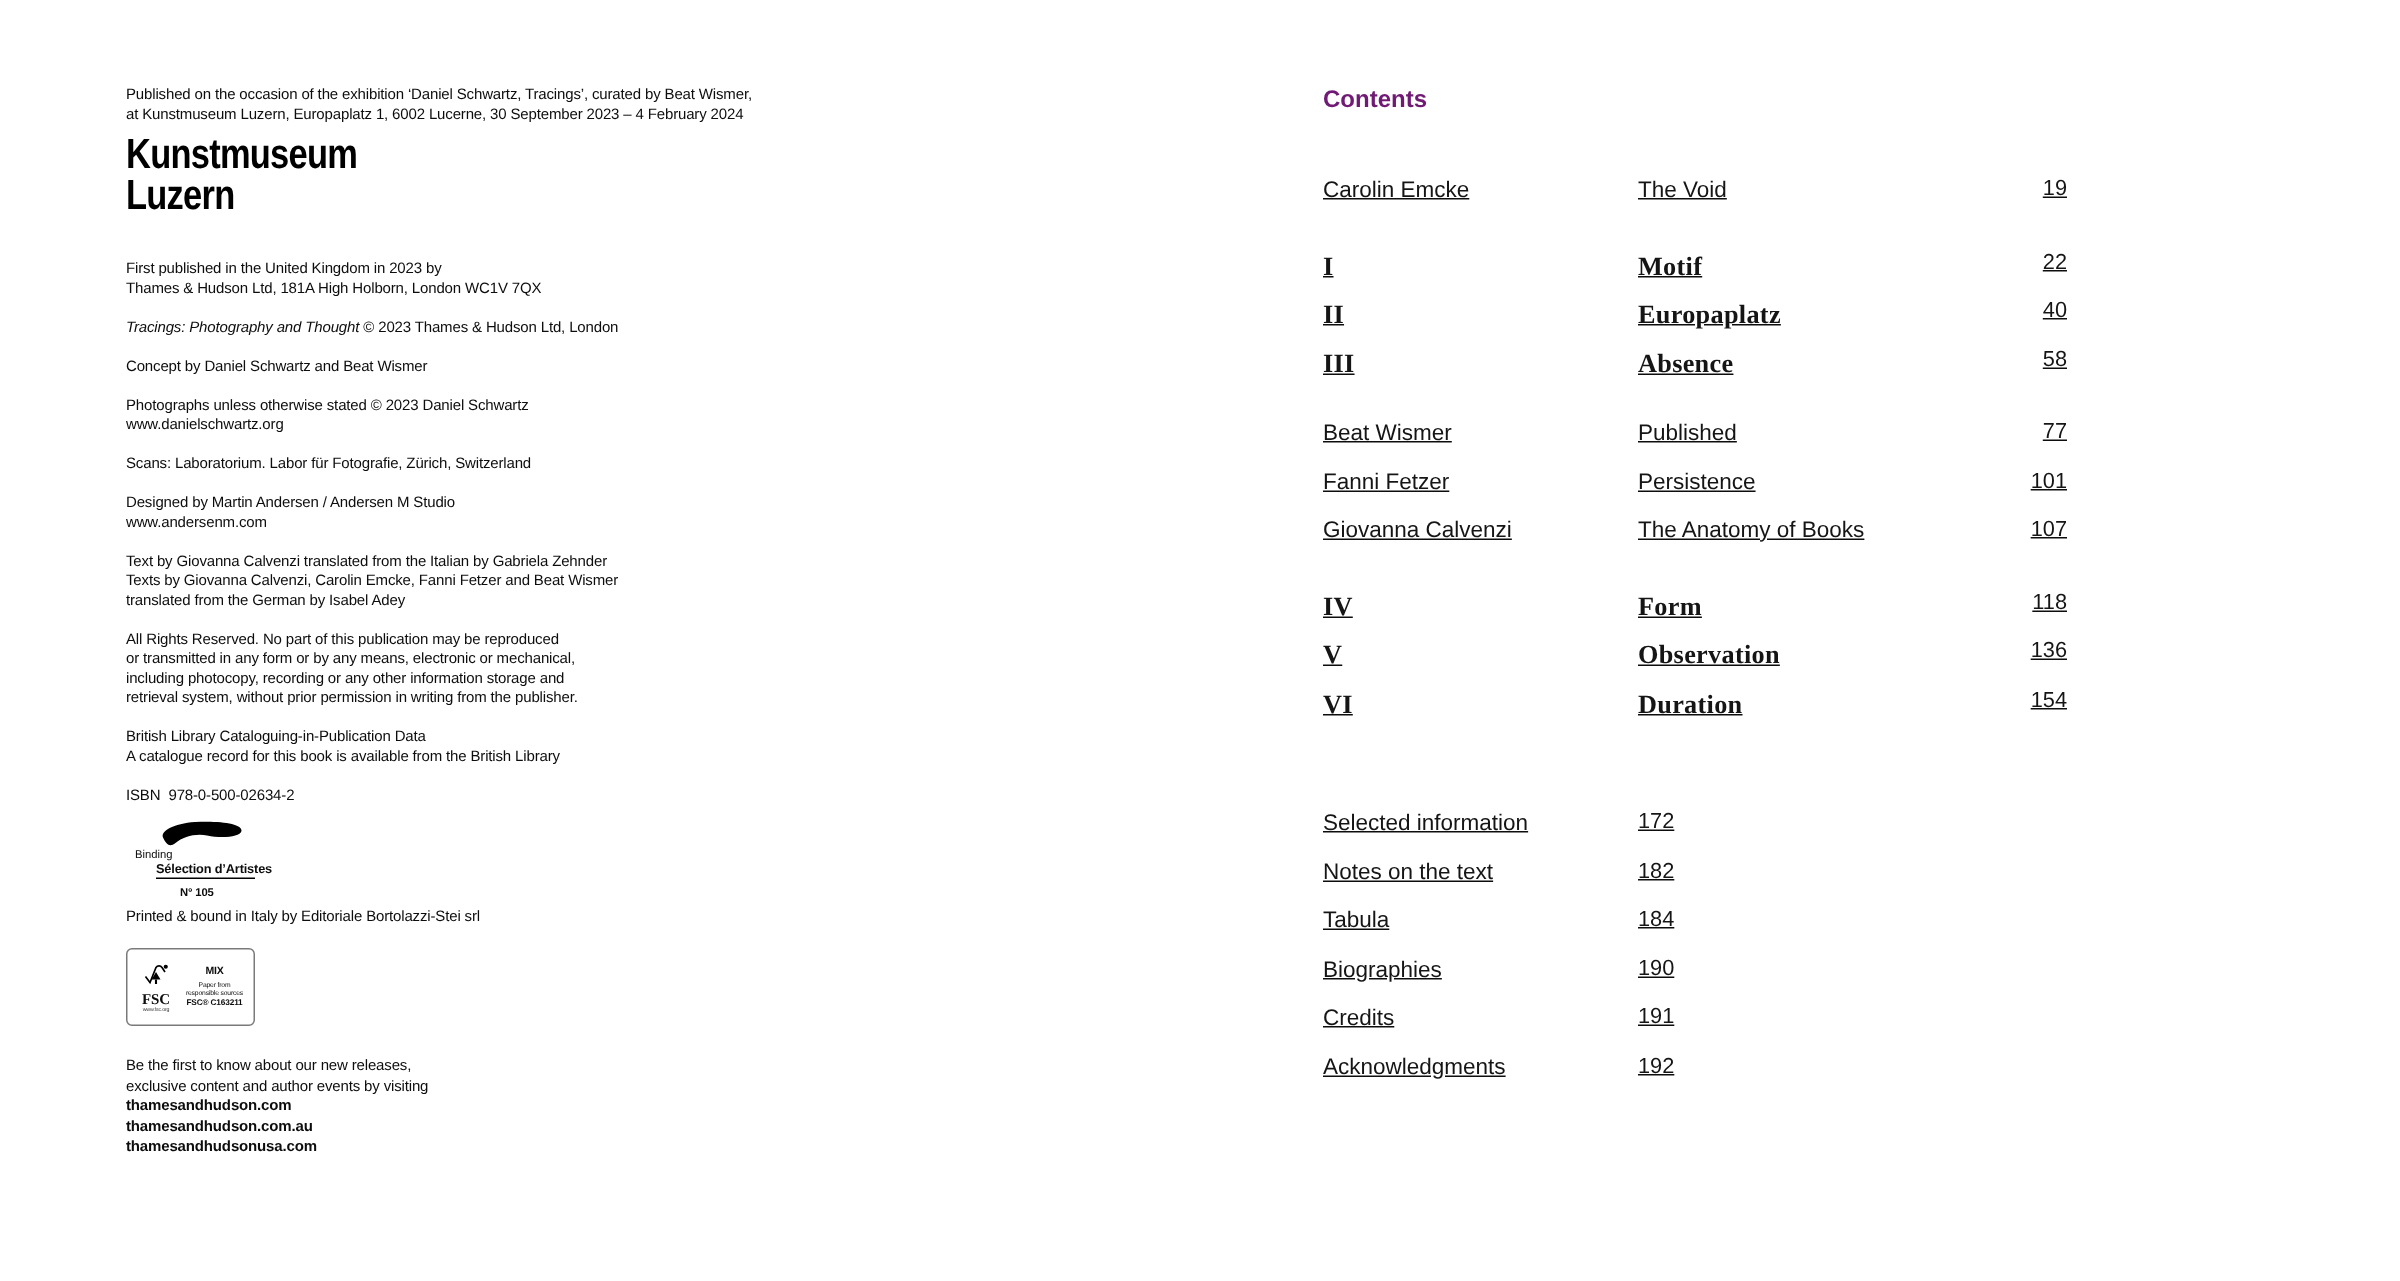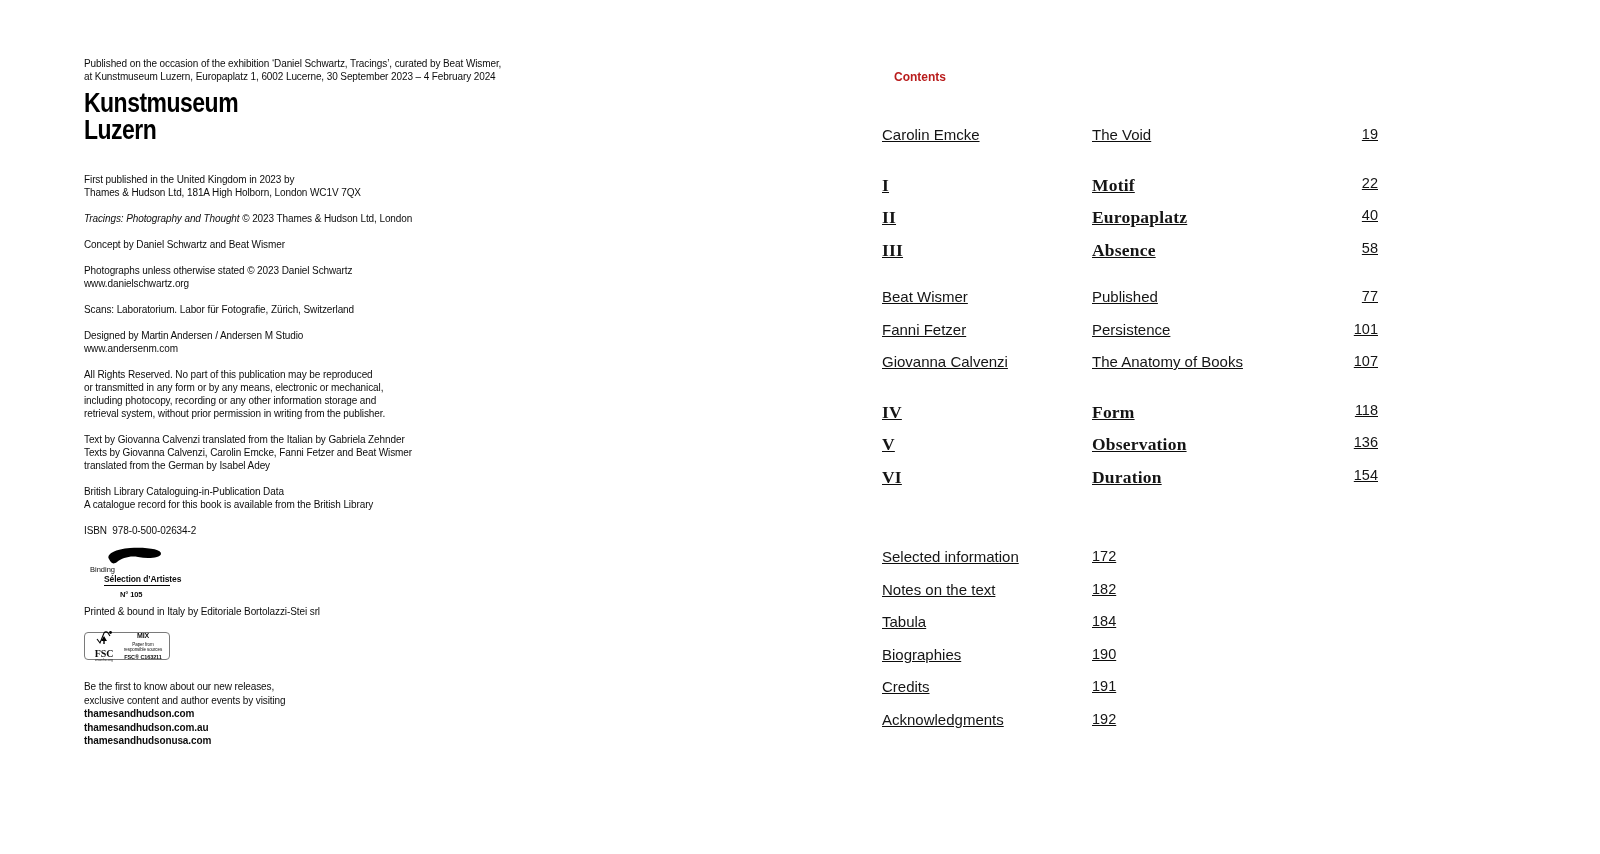--- a/index.html
+++ b/index.html
@@ -19,33 +19,33 @@
   .mb9{margin-bottom:9px !important;}
   .mb14{margin-bottom:14px !important;}
 
   .binding-block{position:relative;height:50px;width:120px;margin:0 0 9px 0;}
   .binding-palette{position:absolute;left:20px;top:0;}
   .binding-label{position:absolute;left:6px;top:17px;font-size:7.5px;letter-spacing:0;}
   .binding-name{position:absolute;left:20px;top:27px;font-size:8.5px;font-weight:700;}
   .binding-rule{position:absolute;left:20px;top:39px;width:66px;height:1px;background:#000;}
   .binding-no{position:absolute;left:36px;top:42px;font-size:7.5px;font-weight:700;text-align:right;}
 
-  .fsc-box{width:86px;height:28px;border:1px solid #7a7a7a;border-radius:4px;
+  .fsc-box{width:86px;height:52px;border:1px solid #7a7a7a;border-radius:4px;
            display:flex;align-items:center;margin:0 0 20px 0;box-sizing:border-box;padding:2px 3px;}
   .fsc-left{width:32px;text-align:center;line-height:1;}
   .fsc-acronym{font-family:"Liberation Serif",serif;font-weight:700;font-size:10px;line-height:9px;}
   .fsc-site{font-size:3.5px;line-height:4px;color:#333;}
   .fsc-right{flex:1;text-align:center;line-height:1;}
   .fsc-mix{font-size:7px;font-weight:700;line-height:8px;margin-bottom:2px;}
   .fsc-paper{font-size:4.5px;line-height:5px;}
   .fsc-code{font-size:5.5px;font-weight:700;line-height:7px;margin-top:2px;}
 
   
   .contents{position:absolute;left:882px;top:58px;width:496px;}
-  .contents-title{font-size:12px;font-weight:700;letter-spacing:0;color:#b91c1c;margin:12px;}
+  .contents-title{font-size:16px;font-weight:700;letter-spacing:0;color:#701a75;margin:0;}
   .toc{margin-top:42px;text-decoration:underline;}
   .row{display:flex;height:32.5px;align-items:flex-start;font-size:15px;color:#151515;}
   .row .c1{width:210px;}
   .row .c2{flex:1;}
   .row .c3{width:50px;text-align:right;font-size:14.5px;}
   .row.serif .c1,.row.serif .c2{font-family:"Liberation Serif","DejaVu Serif",serif;
                                 font-weight:700;font-size:17.5px;letter-spacing:0.2px;}
   .gap-group{margin-top:16px;}
   .gap-large{margin-top:49px;}
   .end-row .c1{width:210px;}
@@ -85,30 +85,30 @@
     </div>
 
     <div class="p">Scans: Laboratorium. Labor für Fotografie, Zürich, Switzerland</div>
 
     <div class="p">
       <div>Designed by Martin Andersen / Andersen M Studio</div>
       <div>www.andersenm.com</div>
     </div>
 
     <div class="p">
+      <div>Text by Giovanna Calvenzi translated from the Italian by Gabriela Zehnder</div>
+      <div>Texts by Giovanna Calvenzi, Carolin Emcke, Fanni Fetzer and Beat Wismer</div>
+      <div>translated from the German by Isabel Adey</div>
+    </div>
+
+    <div class="p">
       <div>All Rights Reserved. No part of this publication may be reproduced</div>
       <div>or transmitted in any form or by any means, electronic or mechanical,</div>
       <div>including photocopy, recording or any other information storage and</div>
       <div>retrieval system, without prior permission in writing from the publisher.</div>
-    </div>
-
-    <div class="p">
-      <div>Text by Giovanna Calvenzi translated from the Italian by Gabriela Zehnder</div>
-      <div>Texts by Giovanna Calvenzi, Carolin Emcke, Fanni Fetzer and Beat Wismer</div>
-      <div>translated from the German by Isabel Adey</div>
     </div>
 
     <div class="p">
       <div>British Library Cataloguing-in-Publication Data</div>
       <div>A catalogue record for this book is available from the British Library</div>
     </div>
 
     <div class="p pre mb9">ISBN  978-0-500-02634-2</div>
 
     <div class="binding-block">

